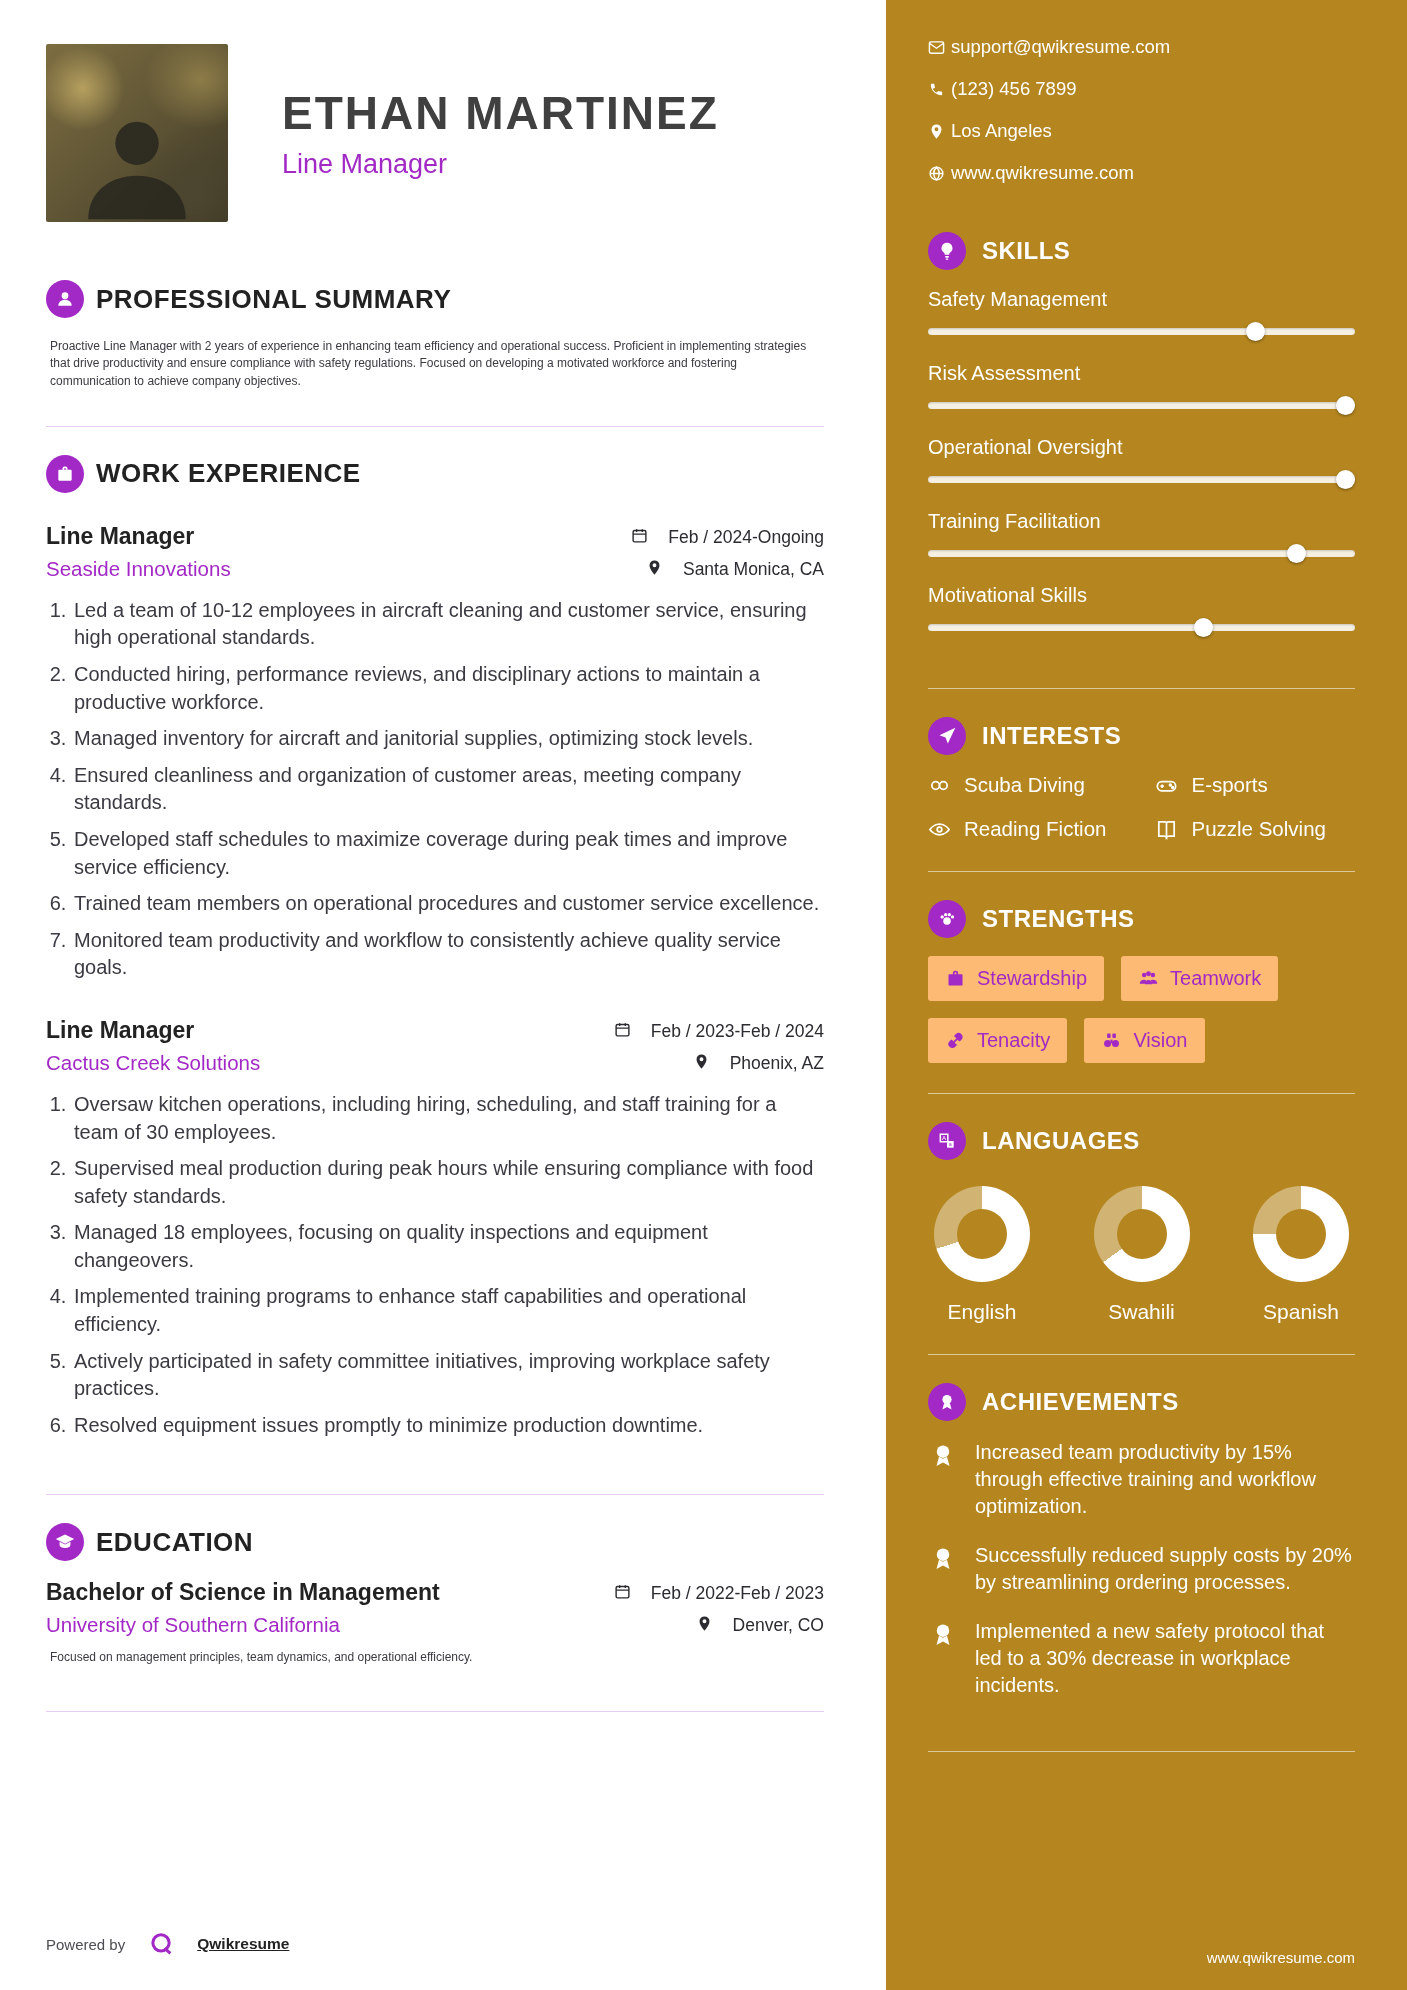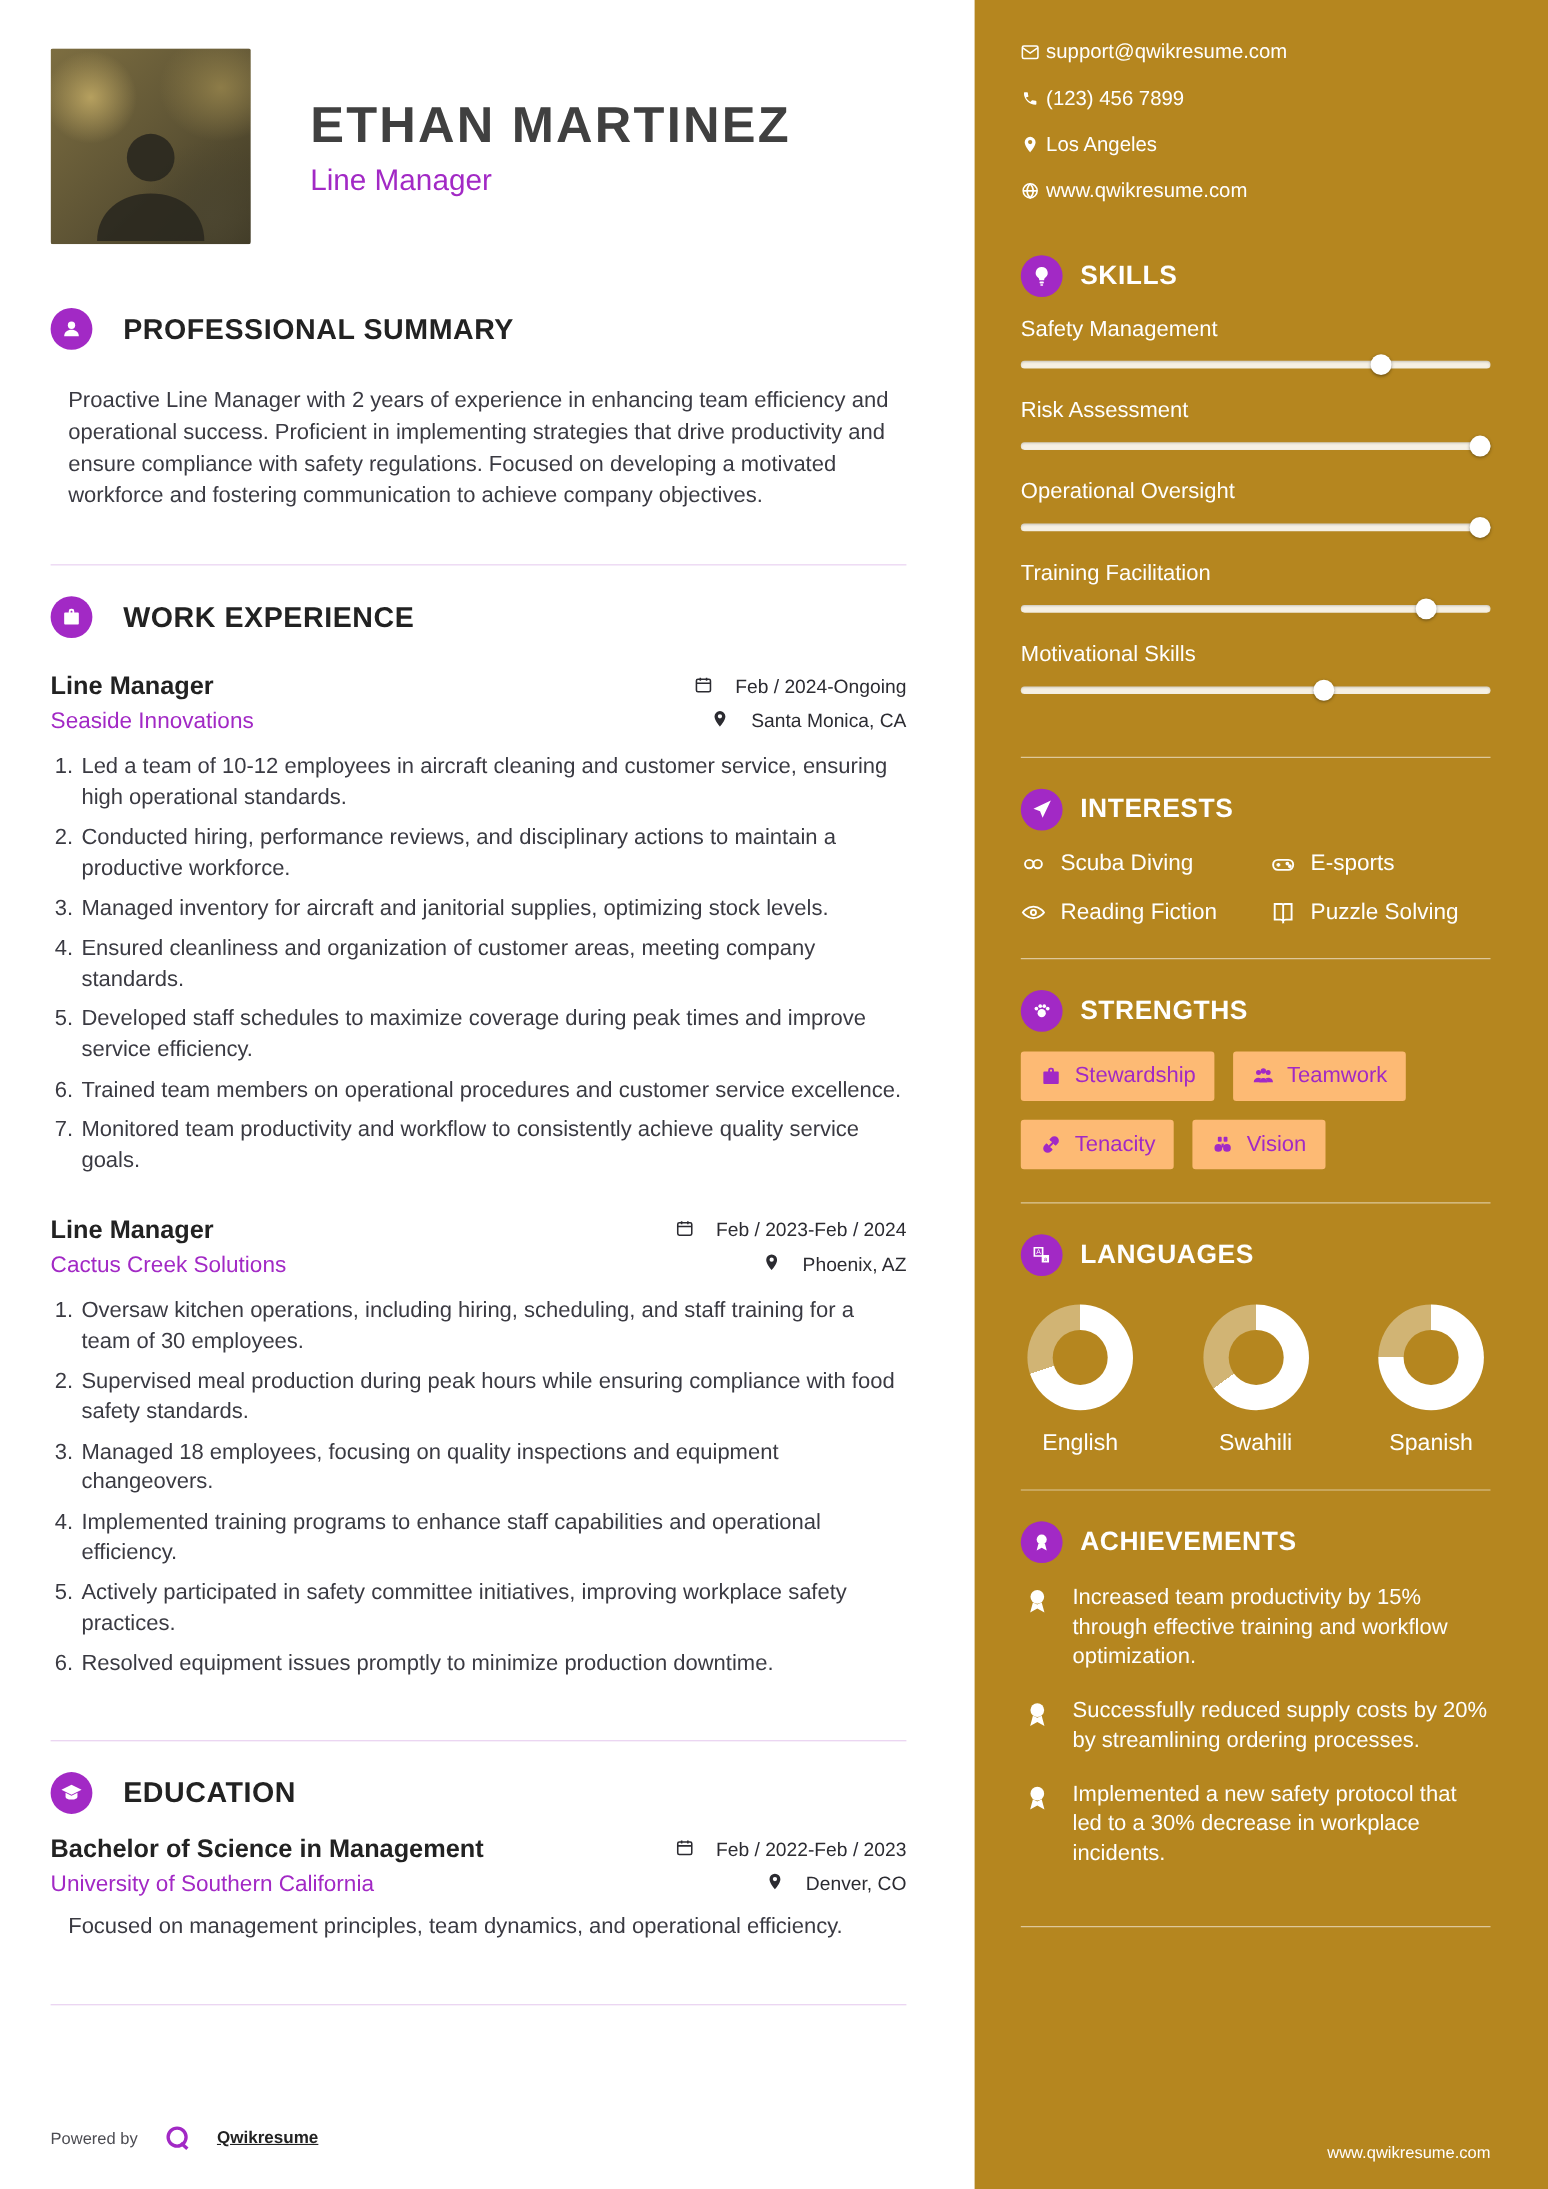--- a/index.html
+++ b/index.html
@@ -19,26 +19,26 @@
   .photo{width:182px;height:178px;border-radius:2px;position:relative;overflow:hidden;flex:0 0 auto;
     background:
       radial-gradient(60px 60px at 20% 25%, #b6a05f 0%, rgba(182,160,95,0) 70%),
       radial-gradient(80px 70px at 85% 20%, #8d7c48 0%, rgba(141,124,72,0) 70%),
       radial-gradient(90px 90px at 80% 85%, #4c4630 0%, rgba(76,70,48,0) 75%),
       linear-gradient(135deg,#7d6e41 0%, #5d5334 55%, #3c3724 100%);}
   .photo svg{position:absolute;bottom:-8px;left:50%;transform:translateX(-50%);width:130px;height:130px;fill:#2b2820;opacity:.9;}
   .hero h1{margin:0;font-size:46px;font-weight:bold;letter-spacing:2px;color:#404040;}
   .subtitle{font-size:27px;color:var(--accent);margin-top:9px;}
 
-  .sec-head{display:flex;align-items:center;gap:28px;margin:24px 0 16px;}
+  .sec-head{display:flex;align-items:center;gap:12px;margin:24px 0 16px;}
   .sec-icon{width:38px;height:38px;border-radius:50%;background:var(--accent);display:flex;align-items:center;justify-content:center;flex:0 0 auto;}
   .sec-icon svg{width:20px;height:20px;fill:#fff;}
   .sec-head h2{margin:0;font-size:26px;letter-spacing:.5px;color:#222;}
 
-  .body-text{margin:16px;font-size:20px;line-height:1.44;color:var(--body);}
+  .body-text{margin:4px;font-size:12px;line-height:1.44;color:var(--body);}
   .divider{border:none;border-top:1.5px solid #e7cdef;margin:32px 0 4px;}
 
   .job{margin-top:14px;}
   .job-head{display:flex;justify-content:space-between;align-items:baseline;}
   .job-title{font-size:23px;font-weight:bold;color:#222;}
   .meta{display:flex;align-items:flex-start;gap:20px;font-size:17.5px;color:#2b2b31;white-space:nowrap;}
   .meta svg{width:17px;height:17px;}
   .job-sub{display:flex;justify-content:space-between;align-items:baseline;margin-top:7px;}
   .company{font-size:20.5px;color:var(--accent);}
   ol.bullets{margin:16px 0 4px;padding-left:26px;font-size:20px;line-height:1.38;color:var(--body);}

